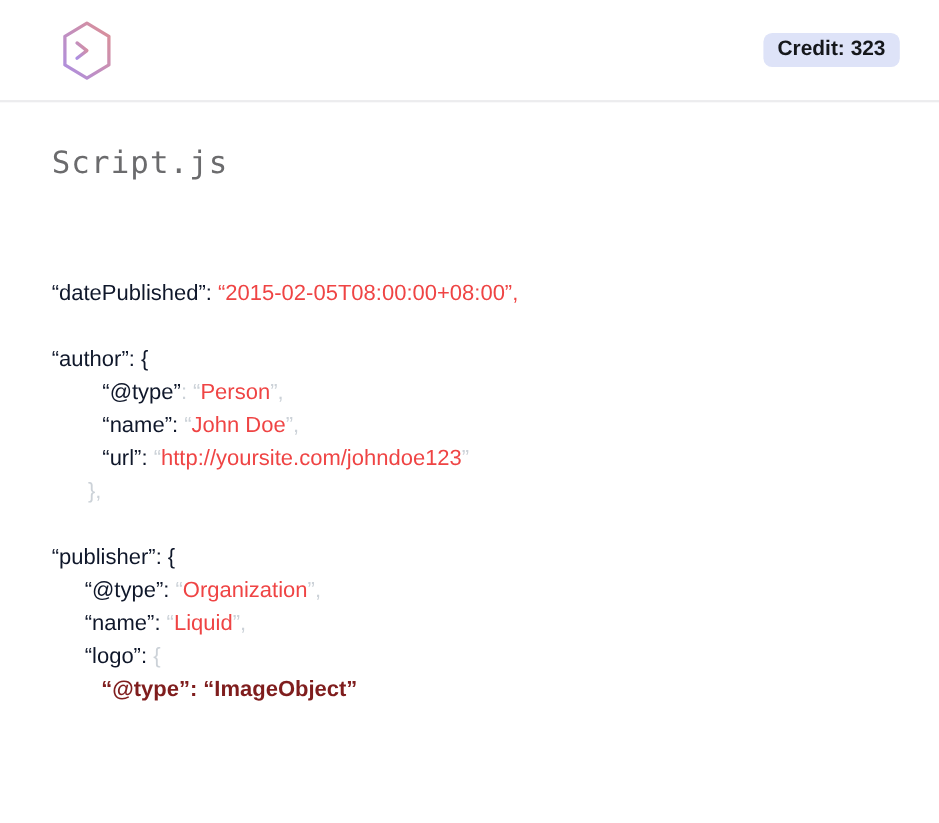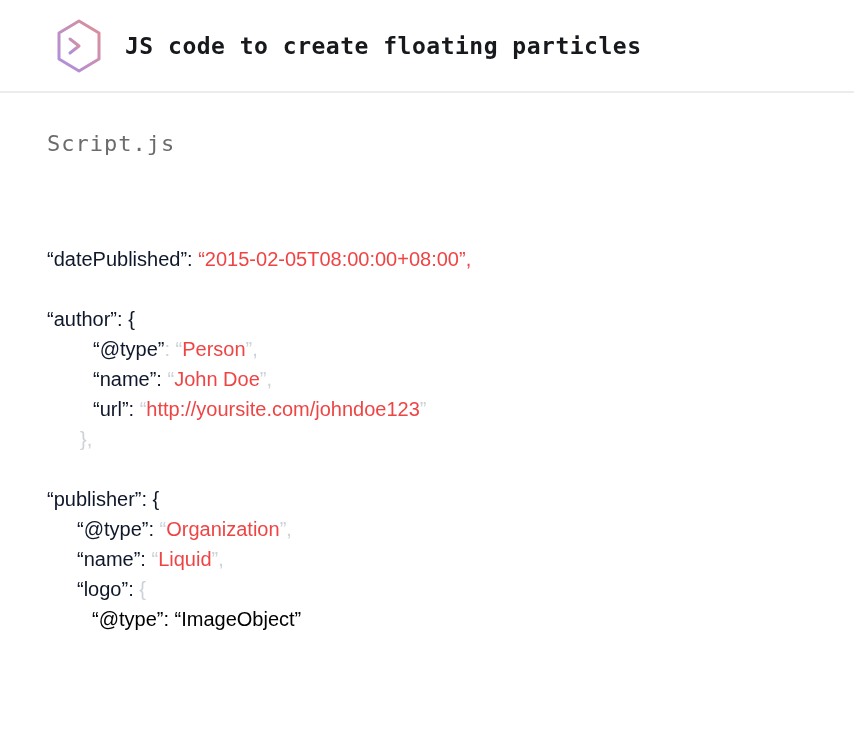--- a/index.html
+++ b/index.html
@@ -49,55 +49,55 @@
   }
 
   
   .content {
     padding-left: 47px;
     padding-right: 47px;
   }
   .file-name {
     margin-top: 38px;
     font-family: "DejaVu Sans Mono", monospace;
-    font-size: 22px;
+    font-size: 28px;
     letter-spacing: 1px;
     color: #6b6b6d;
   }
   .code-area {
     margin-top: 28px;
     font-family: "Liberation Sans", sans-serif;
     font-size: 20px;
     line-height: 30px;
     white-space: pre;
   }
   .code-line { min-height: 30px; }
   .seg-key  { color: #0f172a; }
   .seg-dim  { color: #ccd2d8; }
   .seg-str  { color: #ef4444; }
-  .seg-gray { color: #000000; }
+  .seg-gray { color: #7f1d1d; font-weight: bold; }
 </style>
 </head>
 <body>
 
 <div class="header">
   <span class="logo">
     <svg width="48" height="56" viewBox="0 0 48 56" xmlns="http://www.w3.org/2000/svg">
       <defs>
         <linearGradient id="hexgrad" x1="100%" y1="0%" x2="0%" y2="100%">
           <stop offset="0%" stop-color="#dd8f93"></stop>
           <stop offset="100%" stop-color="#ac8fe3"></stop>
         </linearGradient>
       </defs>
       <polygon points="24,3 44,15 44,41 24,53 4,41 4,15" fill="none" stroke="url(#hexgrad)" stroke-width="3" stroke-linejoin="round"></polygon>
       <polyline points="15,21 24,28 15,35" fill="none" stroke="url(#hexgrad)" stroke-width="3" stroke-linecap="round" stroke-linejoin="round"></polyline>
       <line x1="27" y1="36" x2="34" y2="36" stroke="url(#hexgrad)" stroke-width="3" stroke-linecap="round"></line>
     </svg>
   </span>
-  <span class="title">JS code to create floating particles</span>
+  <span class="credit-badge">Credit: 323</span>
 </div>
 
 <div class="content">
   <div class="file-name">Script.js</div>
   <div class="code-area">
     <div><div class="code-line" style="padding-left: 0px;"><span class="seg-key">“datePublished”: </span><span class="seg-str">“2015-02-05T08:00:00+08:00”,</span></div><div class="code-line" style="padding-left: 0px;">&nbsp;</div><div class="code-line" style="padding-left: 0px;"><span class="seg-key">“author”: {</span></div><div class="code-line" style="padding-left: 46px;"><span class="seg-key">“@type”</span><span class="seg-dim">: “</span><span class="seg-str">Person</span><span class="seg-dim">”,</span></div><div class="code-line" style="padding-left: 46px;"><span class="seg-key">“name”: </span><span class="seg-dim">“</span><span class="seg-str">John Doe</span><span class="seg-dim">”,</span></div><div class="code-line" style="padding-left: 46px;"><span class="seg-key">“url”: </span><span class="seg-dim">“</span><span class="seg-str">http://yoursite.com/johndoe123</span><span class="seg-dim">”</span></div><div class="code-line" style="padding-left: 33px;"><span class="seg-dim">},</span></div><div class="code-line" style="padding-left: 0px;">&nbsp;</div><div class="code-line" style="padding-left: 0px;"><span class="seg-key">“publisher”: {</span></div><div class="code-line" style="padding-left: 30px;"><span class="seg-key">“@type”: </span><span class="seg-dim">“</span><span class="seg-str">Organization</span><span class="seg-dim">”,</span></div><div class="code-line" style="padding-left: 30px;"><span class="seg-key">“name”: </span><span class="seg-dim">“</span><span class="seg-str">Liquid</span><span class="seg-dim">”,</span></div><div class="code-line" style="padding-left: 30px;"><span class="seg-key">“logo”: </span><span class="seg-dim">{</span></div><div class="code-line" style="padding-left: 45px;"><span class="seg-gray">“@type”: “ImageObject”</span></div></div>
   </div>
 </div>
 
 </body></html>

